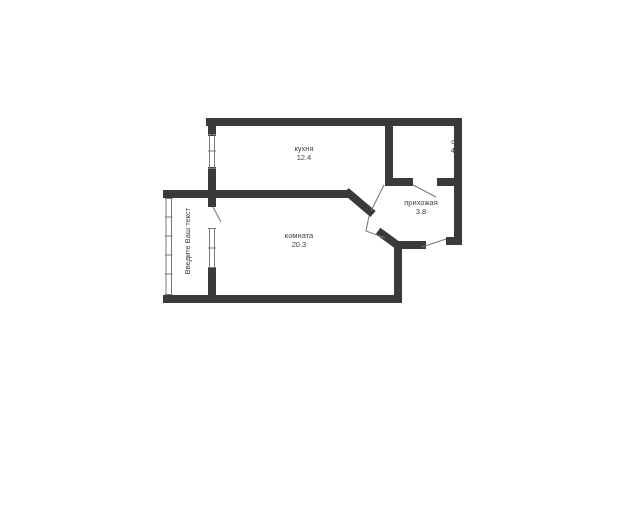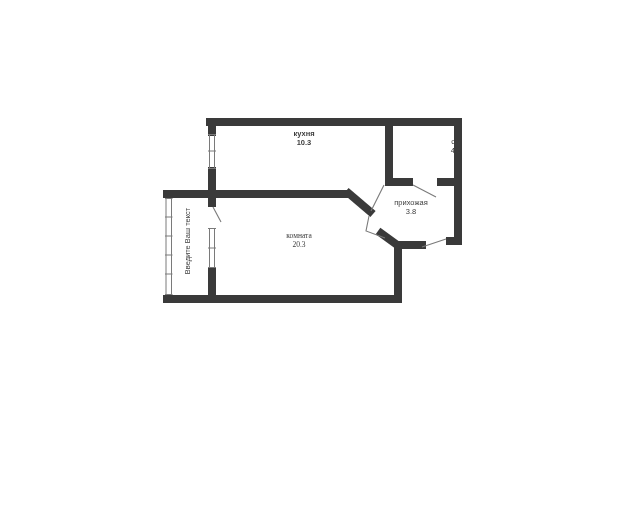--- a/index.html
+++ b/index.html
@@ -91,35 +91,35 @@
 
     <g>
       <path class="thin" d="M213 207 L221 222"></path>
       <path class="thin" d="M413 185 L436 197"></path>
       <path class="thin" d="M371 211 L384 185"></path>
       <path class="thin" d="M369 216 L366 231 L385 238"></path>
       <path class="thin" d="M422 247 L446 239"></path>
     </g>
   </svg>
 
-  <div class="room-label" style="left:304px; top:139px;font-weight:bold;">
+  <div class="room-label" style="left:304px; top:154px;">
     <div>кухня</div>
-    <div>10.3</div>
+    <div>12.4</div>
   </div>
 
   <div class="room-label" style="left:421px; top:147px;margin-left:35px;">
     <div>с/у</div>
     <div>4.6</div>
   </div>
 
-  <div class="room-label" style="left:411px; top:208px;">
+  <div class="room-label" style="left:421px; top:208px;">
     <div>прихожая</div>
     <div>3.8</div>
   </div>
 
-  <div class="room-label" style="left:299px; top:241px;font-family:Liberation Serif, serif;">
+  <div class="room-label" style="left:299px; top:241px;">
     <div>комната</div>
     <div>20.3</div>
   </div>
 
   <div class="watermark" style="left:187px; top:241px;">Введите Ваш текст</div>
 
 </div>
 
 </body></html>

